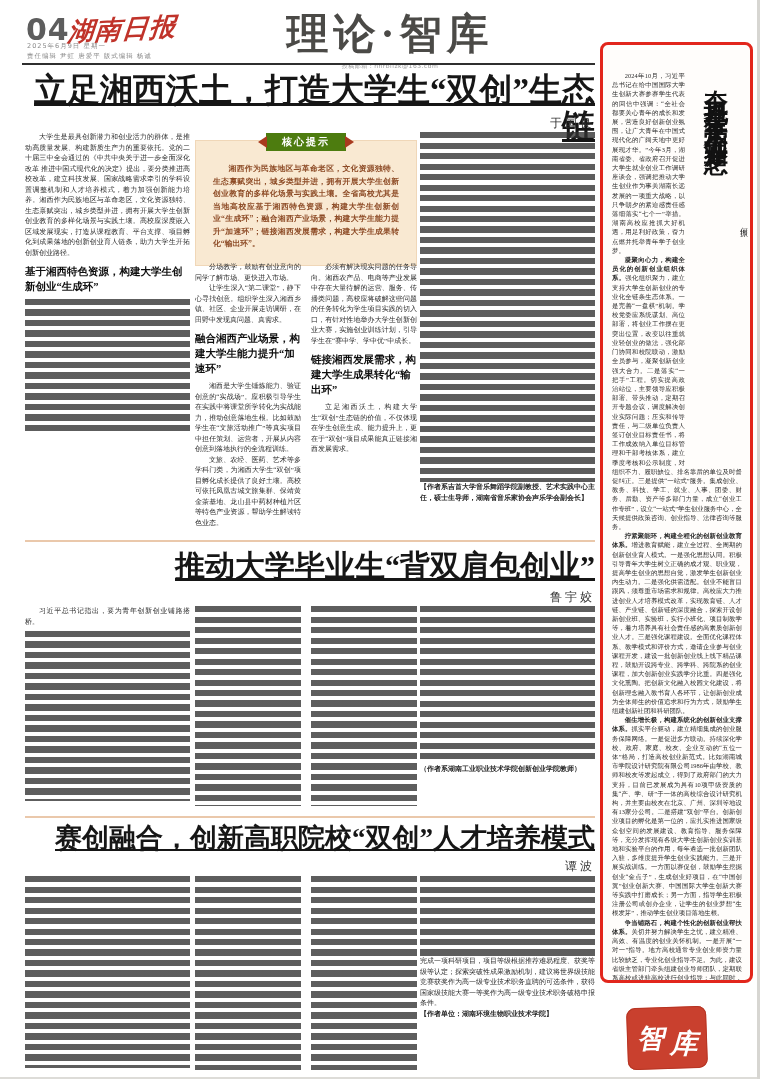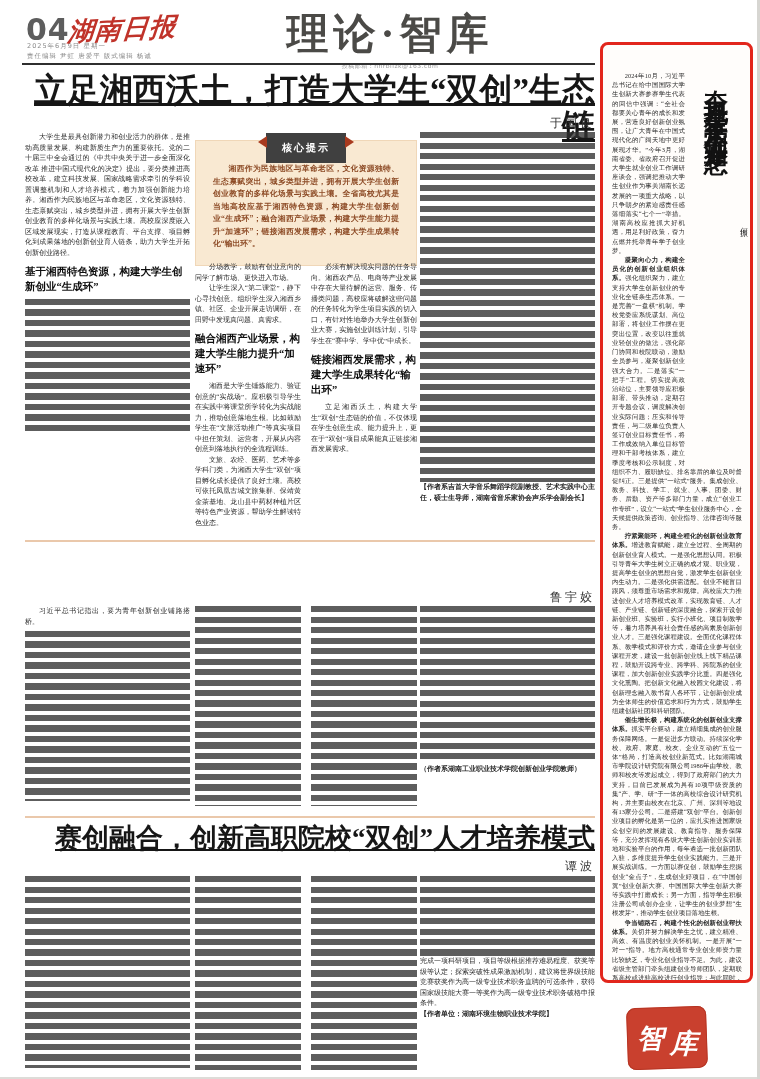--- a/index.html
+++ b/index.html
@@ -27,22 +27,22 @@
   .bodytext p{margin:0;text-indent:2em;}
   .subhead{font-size:10.5px;line-height:15px;font-weight:bold;color:#0e0e0e;text-align:left;margin:6px 0 5px 0;text-indent:0;}
   .credit{font-weight:bold;margin-top:4px;}
   .greek{background-image:repeating-linear-gradient(to bottom,rgba(48,48,48,.78) 0 6.4px,transparent 6.4px 10.5px);margin-top:4px;}
   .twocol{column-count:2;column-gap:10px;column-fill:auto;overflow:hidden;}
   .flexcols{display:flex;gap:10px;}
   .sep{height:2px;background:#eac8ab;}
 
   
   .corebox{background:#f9e9d2;border:1px solid #f0d7b8;position:relative;padding:14px 9px 6px 9px;}
-  .coretag{position:absolute;top:-8px;left:50%;transform:translateX(-50%);background:#404040;color:#fff;
-           font-size:10px;font-weight:bold;letter-spacing:2px;padding:8px 16px;white-space:nowrap;}
+  .coretag{position:absolute;top:-8px;left:50%;transform:translateX(-50%);background:#4d7c0f;color:#fff;
+           font-size:10px;font-weight:bold;letter-spacing:2px;padding:2px 16px;white-space:nowrap;}
   .coretag:before,.coretag:after{content:"";position:absolute;top:3px;border-top:6px solid transparent;
            border-bottom:6px solid transparent;}
   .coretag:before{left:-8px;border-right:9px solid #a83a1e;}
   .coretag:after{right:-8px;border-left:9px solid #a83a1e;}
   .coretext{font-size:7.8px;line-height:12.5px;color:#8d4b26;font-weight:bold;text-align:justify;text-indent:2em;margin:8px;}
 
   
   .redbox{border:3px solid #e2261c;border-radius:8px;background:#fffdfb;padding:26px 8px 8px 9px;box-sizing:border-box;overflow:hidden;}
   .vtitleblock{float:right;width:52px;height:392px;position:relative;margin-left:5px;}
   .vtitle{writing-mode:vertical-rl;text-orientation:upright;font-size:24px;font-weight:900;color:#121212;
@@ -100,20 +100,21 @@
     <div class="subhead">融合湘西产业场景，构建大学生能力提升“加速环”</div>
     <p>湘西是大学生锤炼能力、验证创意的“实战场”。应积极引导学生在实践中将课堂所学转化为实战能力，推动创意落地生根。比如鼓励学生在“文旅活动推广”等真实项目中担任策划、运营者，开展从内容创意到落地执行的全流程训练。</p>
     <p>文旅、农经、医药、艺术等多学科门类，为湘西大学生“双创”项目孵化成长提供了良好土壤。高校可依托凤凰古城文旅集群、保靖黄金茶基地、龙山县中药材种植片区等特色产业资源，帮助学生解读特色业态。</p>
     <p>必须有解决现实问题的任务导向。湘西农产品、电商等产业发展中存在大量待解的运营、服务、传播类问题，高校应将破解这些问题的任务转化为学生项目实践的切入口，有针对性地举办大学生创新创业大赛，实施创业训练计划，引导学生在“赛中学、学中优”中成长。</p>
     <div class="subhead">链接湘西发展需求，构建大学生成果转化“输出环”</div>
     <p>立足湘西沃土，构建大学生“双创”生态链的价值，不仅体现在学生创意生成、能力提升上，更在于“双创”项目成果能真正链接湘西发展需求。</p>
   </div>
 
   <div class="abs sep" style="left:25px;top:540px;width:570px;"></div>
 
+  <div class="abs headline h2size" style="left:22px;top:549px;width:573px;">推动大学毕业生“背双肩包创业”</div>
   <div class="abs author" style="left:22px;top:589px;width:573px;">鲁宇姣</div>
 
   <div class="abs bodytext" style="left:25px;top:606px;width:165px;height:203px;">
     <p>习近平总书记指出，要为青年创新创业铺路搭桥。</p>
     <div class="greek" style="height:170px;"></div>
   </div>
   <div class="abs flexcols" style="left:195px;top:606px;width:222px;height:203px;">
     <div class="greek" style="width:106px;height:200px;margin-top:0;"></div>
     <div class="greek" style="width:106px;height:200px;margin-top:0;"></div>
   </div>

